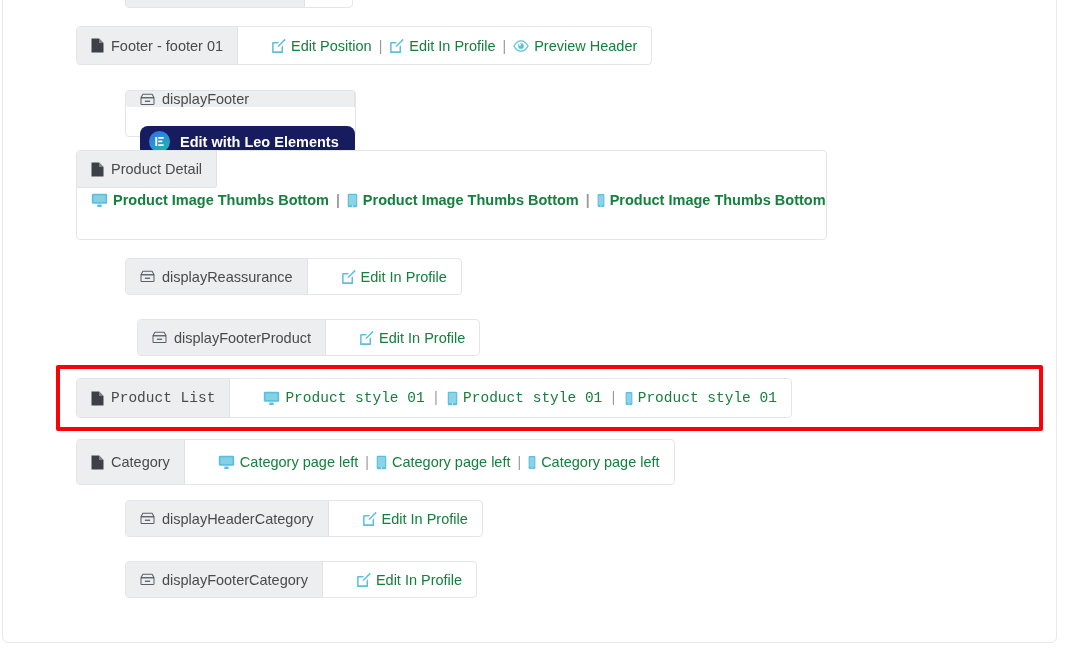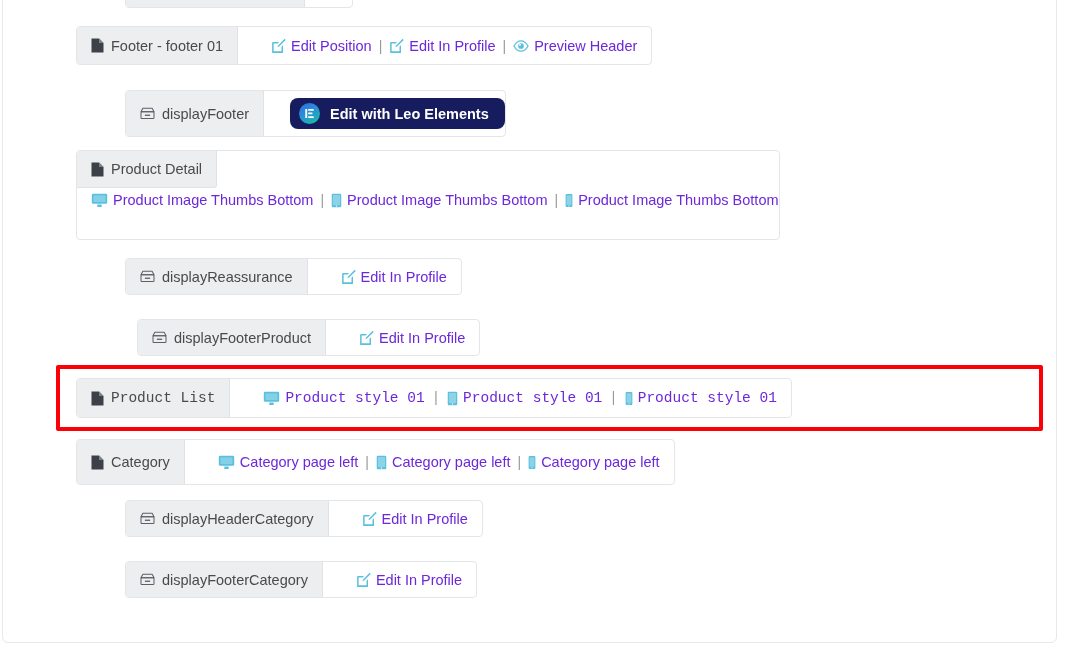--- a/index.html
+++ b/index.html
@@ -92,25 +92,26 @@
     height: 36px;
     border-right: 1px solid #e0e2e5;
     border-bottom: 1px solid #e0e2e5;
     border-radius: 3px 0 3px 0;
   }
   .row.block .links-line {
     padding: 4px 0 0 14px;
     display: flex;
     align-items: flex-end;
     white-space: nowrap;
+    font-weight: bold;
   }
 
   
   .lnk {
-    color: #6d28d9;
+    color: #15803d;
     text-decoration: none;
     font-size: 14.5px;
     display: inline-flex;
     align-items: center;
     gap: 5px;
     cursor: pointer;
     white-space: nowrap;
   }
   .sep {
     color: #999;
@@ -130,21 +131,21 @@
     border-radius: 8px;
     height: 31px;
     padding: 0 16px 0 9px;
     display: inline-flex;
     align-items: center;
     gap: 10px;
     font-size: 14.5px;
     font-weight: bold;
     cursor: pointer;
     font-family: "Liberation Sans", sans-serif;
-    margin-left: 7px;
+    margin-left: 14px;
   }
   .leo-logo {
     width: 21px; height: 21px;
     border-radius: 50%;
     background: linear-gradient(150deg, #2f6de0 0%, #2a8fd8 45%, #18c39a 100%);
     display: inline-flex;
     align-items: center;
     justify-content: center;
     flex: 0 0 auto;
   }
@@ -218,21 +219,21 @@
             <path d="M9 0.6 C4.3 0.6 1 6.5 1 6.5 S4.3 12.4 9 12.4 16.9 6.5 16.9 6.5 13.7 0.6 9 0.6 z" fill="none" stroke="#5bc0de" stroke-width="1.4"></path>
             <circle cx="9" cy="6.5" r="3.2" fill="#5bc0de"></circle>
             <circle cx="7.9" cy="5.2" r="1.1" fill="#ffffff"></circle>
           </svg>
         </span>
         <span>Preview Header</span>
       </a>
     </div>
   </div>
 
-  <div class="row nested oneline" style="position:absolute; left:0; top:90px; height:47px;">
+  <div class="row nested oneline" style="position:absolute; left:0; top:90px; height:47px;flex-direction:column;">
     <div class="row-label">
       <span>
         <svg class="ic" width="15" height="13" viewBox="0 0 16 14">
           <path d="M1 5.2 L3 1.3 h10 l2 3.9 z" fill="none" stroke="#5a6068" stroke-width="1.1" stroke-linejoin="round"></path>
           <rect x="1" y="5.2" width="14" height="7.3" rx="1" fill="none" stroke="#5a6068" stroke-width="1.1"></rect>
           <rect x="5.2" y="8.2" width="5.6" height="1.4" fill="#5a6068"></rect>
         </svg>
       </span>
       <span>displayFooter</span>
     </div>

